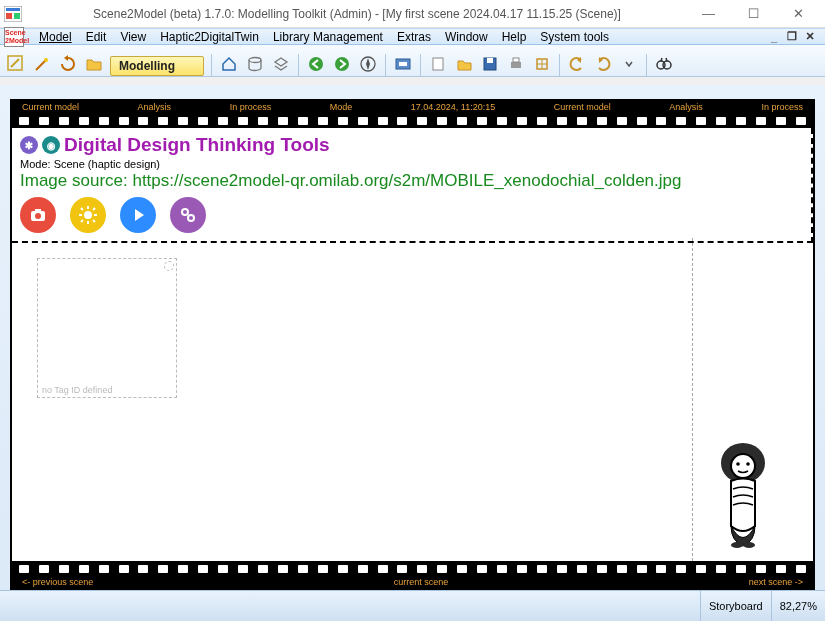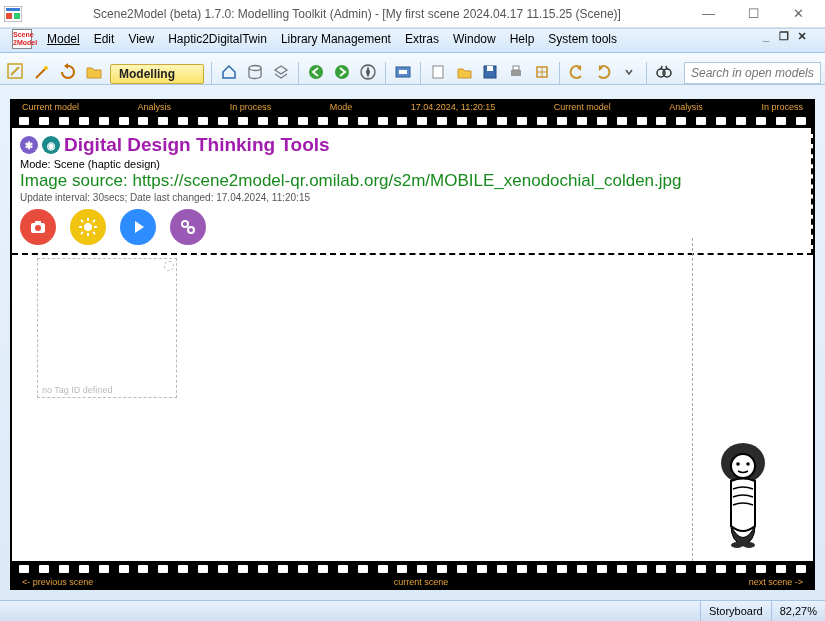--- a/index.html
+++ b/index.html
@@ -6,21 +6,21 @@
 body { background: #f0f0f0; width: 825px; height: 621px; overflow: hidden; font-size: 12px; }
 
 
 .titlebar { height: 28px; background: #fff; display: flex; align-items: center; padding: 0 4px; border-bottom: 1px solid #e0e0e0; }
 .titlebar .app-icon { width: 18px; height: 16px; margin-right: 6px; }
 .titlebar .title { color: #555; flex: 1; font-size: 12px; text-align: center; }
 .titlebar .win-btns { display: flex; }
 .titlebar .win-btn { width: 45px; height: 28px; display: flex; align-items: center; justify-content: center; color: #666; font-size: 13px; }
 
 
-.menubar { height: 25px; background: linear-gradient(#eaf3fc,#d5e8fb); border-top:1px solid #b8d8f5; border-bottom: 1px solid #9cc4ea; display: flex; align-items: flex-start; padding: 0 12px; }
+.menubar { height: 17px; background: linear-gradient(#eaf3fc,#d5e8fb); border-top:1px solid #b8d8f5; border-bottom: 1px solid #9cc4ea; display: flex; align-items: center; padding: 0 4px; }
 .menubar .menu-icon { width: 20px; height: 20px; margin-right: 8px; background:#fff; border:1px solid #888; font-size:7px; text-align:center; line-height:8px; color:#d22; font-weight:bold; padding-top:1px;}
 .menubar .menu-item { padding: 3px 7px; color: #000; font-size: 12px; cursor: default; }
 .menubar .menu-item u { text-decoration: underline; }
 .mdi-controls { margin-left: auto; display:flex; gap:4px; padding-right:4px;}
 .mdi-controls span { width:14px; height:14px; display:flex; align-items:center; justify-content:center; font-size:11px; color:#333; font-weight:bold;}
 
 
 .toolbar { height: 32px; background: linear-gradient(#f7fbff,#e3effa); border-bottom: 1px solid #b0c8e0; display: flex; align-items: flex-end; padding: 0 4px; gap: 2px; }
 .tb-btn { width: 24px; height: 24px; display: flex; align-items: center; justify-content: center; border-radius: 2px; }
 .tb-sep { width: 1px; height: 22px; background: #b0c8e0; margin: 0 3px; }
@@ -52,21 +52,21 @@
 
 .placeholder-box { position:absolute; top:130px; left:25px; width:140px; height:140px; border:1px dashed #bbb; }
 .placeholder-box .corner { position:absolute; top:2px; right:2px; width:10px; height:10px; border:1px dashed #bbb; border-radius:50%;}
 .placeholder-box .tagtxt { position:absolute; bottom:2px; left:4px; font-size:9px; color:#bbb;}
 
 .vline { position:absolute; top:110px; bottom:0; right:120px; border-left:1px dashed #aaa; }
 
 .persona { position:absolute; bottom:10px; right:40px; width:60px; }
 
 
-.statusbar { position:absolute; bottom:0; left:0; right:0; height:21px; background: linear-gradient(#e8f2fc,#cfe0f2); border-top:1px solid #a8c4e0; display:flex; align-items:center; justify-content:flex-end; font-size:11px; }
+.statusbar { position:absolute; bottom:0; left:0; right:0; height:31px; background: linear-gradient(#e8f2fc,#cfe0f2); border-top:1px solid #a8c4e0; display:flex; align-items:center; justify-content:flex-end; font-size:11px; }
 .statusbar .cell { border-left:1px solid #a8c4e0; padding:2px 8px; height:100%; display:flex; align-items:center; }
 </style>
 </head>
 <body>
 
 <div class="titlebar">
   <svg class="app-icon" viewBox="0 0 18 16">
       <rect x="0" y="0" width="18" height="16" fill="#fff" stroke="#888"></rect>
       <rect x="2" y="2" width="14" height="3" fill="#3a7bd5"></rect>
       <rect x="2" y="7" width="6" height="6" fill="#e74c3c"></rect>
@@ -215,23 +215,20 @@
       </svg>
     </div>
   <div class="tb-sep"></div>
   <div class="tb-btn">
       <svg width="18" height="18">
         <circle cx="6" cy="10" r="4" fill="none" stroke="#333" stroke-width="1.5"></circle>
         <circle cx="12" cy="10" r="4" fill="none" stroke="#333" stroke-width="1.5"></circle>
         <path d="M6 6 L7 3 M12 6 L11 3" stroke="#333" stroke-width="1.5"></path>
       </svg>
     </div>
-  <div class="search-box">
-    <input type="text" placeholder="Search in open models" style="">
-  </div>
 </div>
 
 <div class="workspace">
   <div class="filmstrip">
     <div class="film-band top">
       <div class="film-labels">
         <span>Current model</span>
         <span>Analysis</span>
         <span>In process</span>
         <span>Mode</span>
@@ -286,21 +283,20 @@
 
     <div class="canvas-inner">
       <div class="header-block">
         <div class="header-title-row">
           <div class="round-ico" style="background:#7b5fc9">✱</div>
           <div class="round-ico" style="background:#1b8a8a">◉</div>
           <div class="main-title">Digital Design Thinking Tools</div>
         </div>
         <div class="mode-line">Mode: Scene (haptic design)</div>
         <div class="src-line">Image source: https://scene2model-qr.omilab.org/s2m/MOBILE_xenodochial_colden.jpg</div>
-        <div class="upd-line">Update interval: 30secs; Date last changed: 17.04.2024, 11:20:15</div>
         <div class="hot-btns">
           <div class="hot" style="background:#e74c3c">
               <svg width="20" height="20">
                 <rect x="3" y="6" width="14" height="10" rx="2" fill="#fff"></rect>
                 <circle cx="10" cy="11" r="3" fill="#e74c3c"></circle>
                 <rect x="7" y="4" width="6" height="3" fill="#fff"></rect>
               </svg>
             </div>
           <div class="hot" style="background:#f1c40f">
               <svg width="20" height="20">

